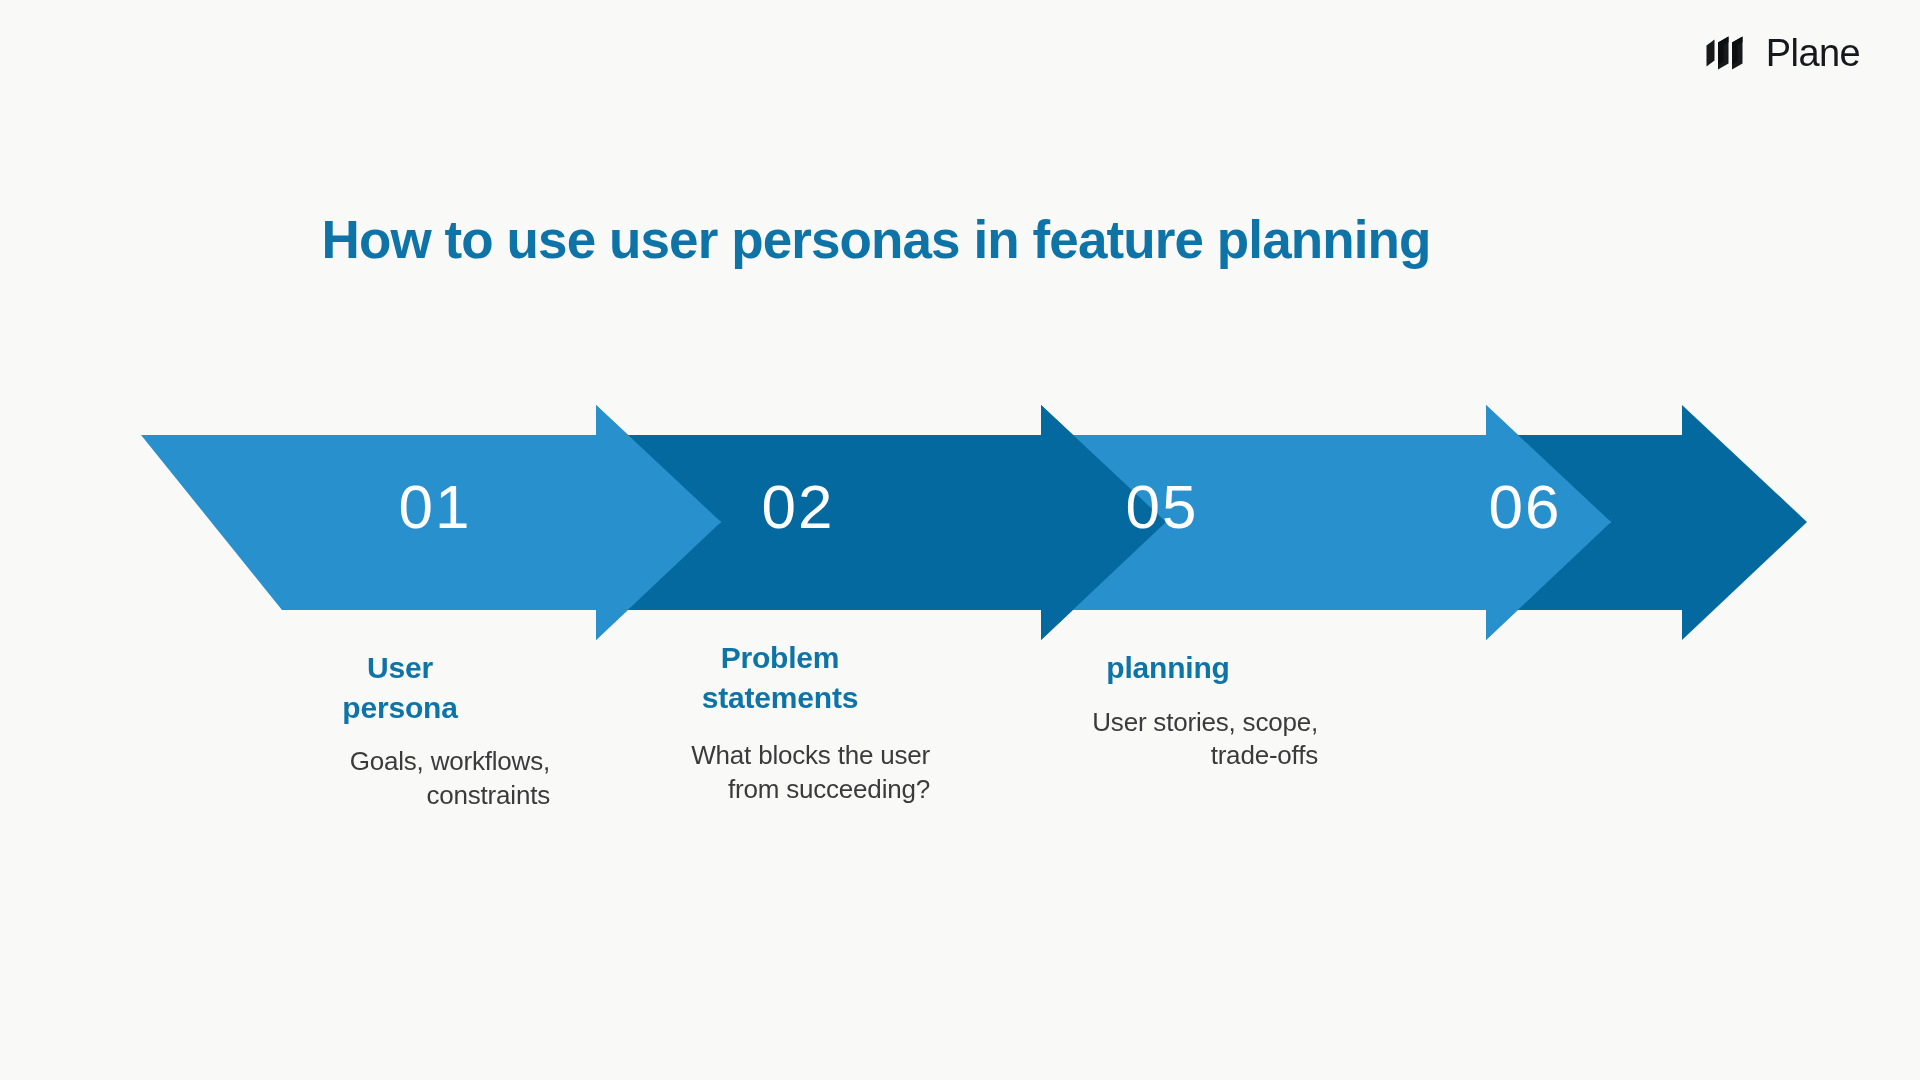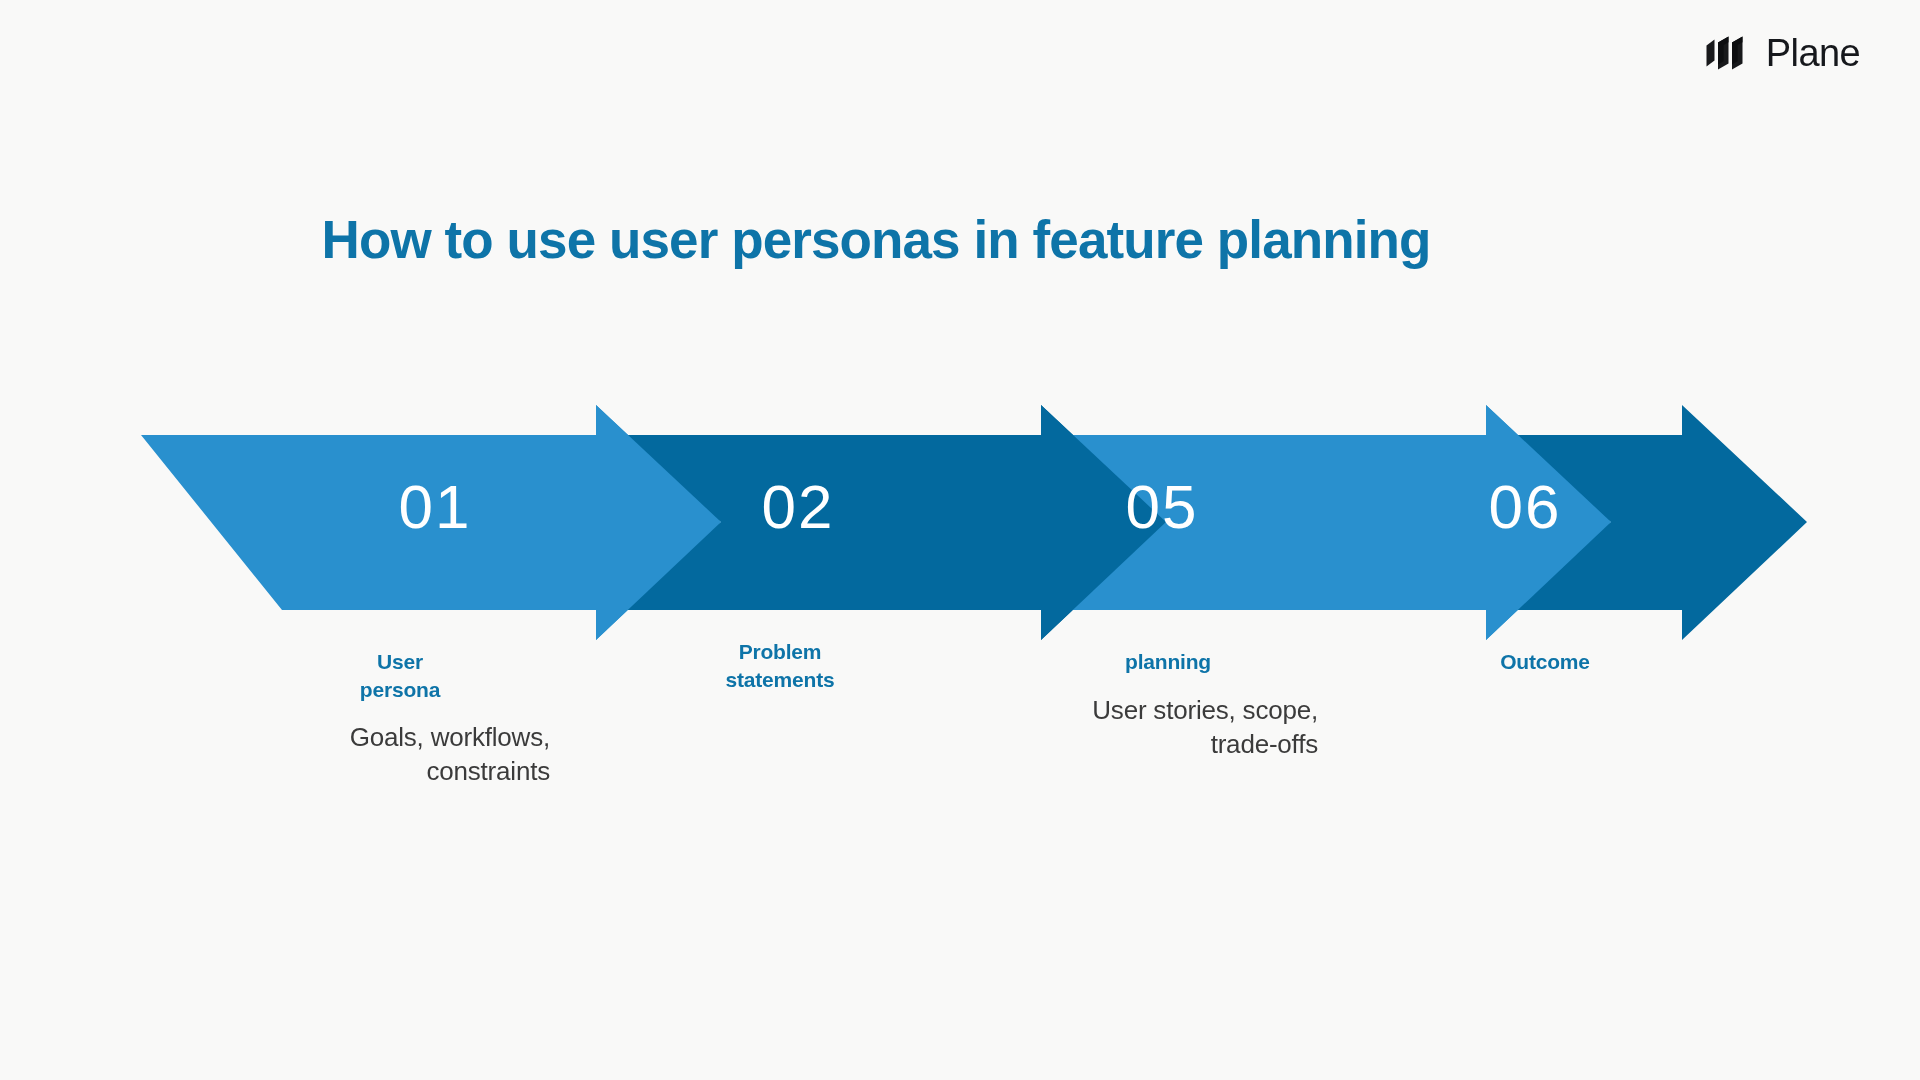--- a/index.html
+++ b/index.html
@@ -77,21 +77,21 @@
     position:absolute;
     width:300px;
     text-align:center;
   }
   .caption.c1 { left:250px; }
   .caption.c2 { left:630px; top:-10px; }
   .caption.c3 { left:1018px; }
   .caption.c4 { left:1395px; }
 
   .caption-title {
-    font-size:21px;
+    font-size:30px;
     font-weight:700;
     color:#0E74A8;
     line-height:1.32;
     letter-spacing:-0.2px;
   }
   .caption-title .ct-line { display:block; }
   .caption-desc {
     margin-top:18px;
     font-size:26px;
     font-weight:400;
@@ -171,33 +171,34 @@
         <span class="cd-line">Goals, workflows,</span>
         <span class="cd-line">constraints</span>
       </div>
     </div>
 
     <div class="caption c2">
       <div class="caption-title">
         <span class="ct-line">Problem</span>
         <span class="ct-line">statements</span>
       </div>
+      <div class="caption-desc">
+        <span class="cd-line">What blocks the user</span>
+        <span class="cd-line">from succeeding?</span>
+      </div>
     </div>
 
     <div class="caption c3">
       <div class="caption-title">
         <span class="ct-line">planning</span>
       </div>
       <div class="caption-desc">
         <span class="cd-line">User stories, scope,</span>
         <span class="cd-line">trade-offs</span>
       </div>
     </div>
 
     <div class="caption c4">
-      <div class="caption-title">
-        <span class="ct-line">Outcome</span>
-      </div>
     </div>
 
   </div>
 
 </div>
 
 </body></html>

